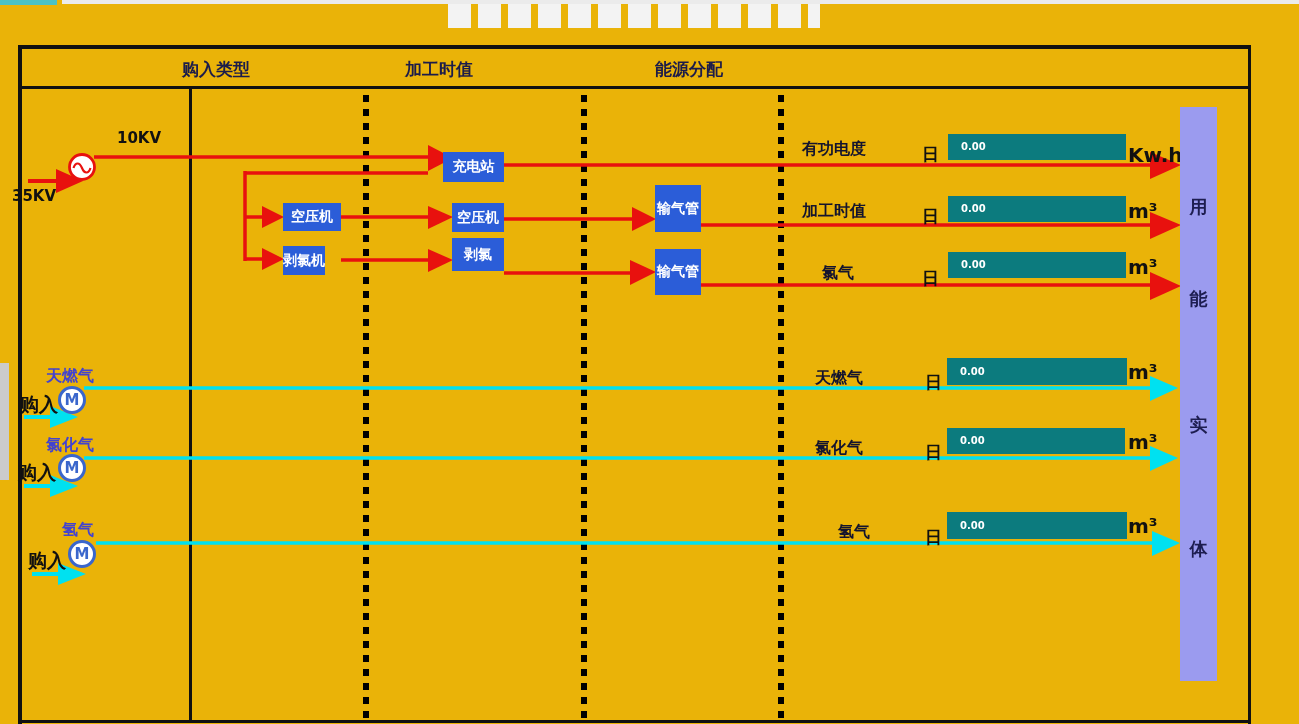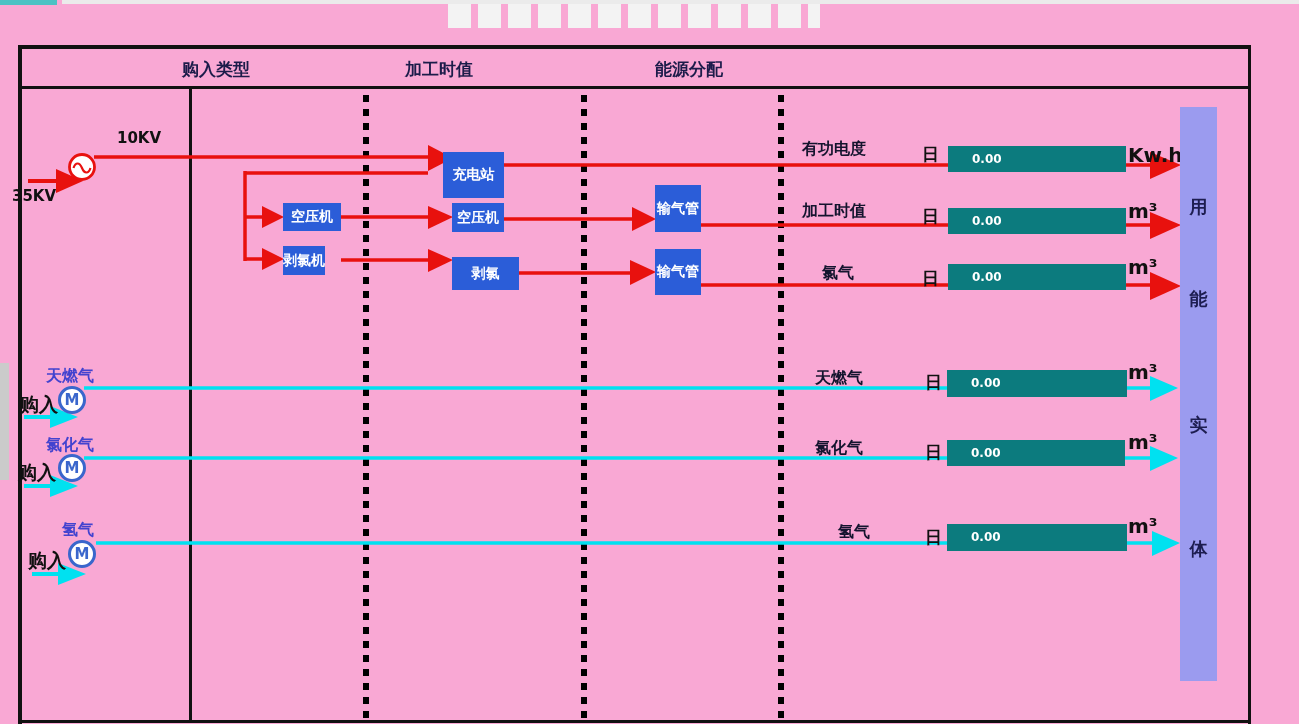--- a/index.html
+++ b/index.html
@@ -1,17 +1,17 @@
 <!DOCTYPE html>
 <html><head>
 <meta charset="utf-8">
 <style>
   html,body{margin:0;padding:0;background:#fff;}
   #stage{
-    position:relative;width:1299px;height:724px;background:#f9a8d4;overflow:hidden;
+    position:relative;width:1299px;height:724px;background:#eab308;overflow:hidden;
     font-family:"DejaVu Sans","Liberation Sans",sans-serif;
   }
   .abs{position:absolute;}
   
   .topbar-teal{left:0;top:0;width:57px;height:5px;background:#4cc2c4;}
   .topbar-gray{left:62px;top:0;width:1237px;height:4px;background:#ebebeb;}
   .ghost-title{left:448px;top:4px;width:372px;height:24px;
     background:repeating-linear-gradient(90deg,#f3f3f3 0 23px,transparent 23px 30px);}
   
   .frame-top{left:18px;top:45px;width:1233px;height:4px;background:#111;}
@@ -31,21 +31,21 @@
   .kv-label{font-size:15px;font-weight:bold;color:#111;white-space:nowrap;}
   .gas-name{font-size:16px;font-weight:bold;color:#4343cf;white-space:nowrap;}
   .buy-label{font-size:19px;font-weight:bold;color:#111;white-space:nowrap;}
   .m-circle{width:28px;height:28px;border:3px solid #3a66cc;border-radius:50%;
     background:#fff;color:#3a66cc;font-size:15px;font-weight:bold;
     display:flex;align-items:center;justify-content:center;box-sizing:border-box;}
   
   .meter-label{font-size:16px;font-weight:bold;color:#14142e;white-space:nowrap;}
   .period{font-size:17px;font-weight:bold;color:#111;}
   .meter-box{width:178px;height:26px;background:#0c7b7e;color:#fff;
-    font-size:12px;font-weight:bold;line-height:26px;padding-left:24px;box-sizing:border-box;margin-top:12px;}
+    font-size:10px;font-weight:bold;line-height:26px;padding-left:13px;box-sizing:border-box;}
   .unit{font-size:20px;font-weight:bold;color:#111;white-space:nowrap;}
   
   .entity-bar{left:1180px;top:107px;width:37px;height:574px;background:#9b9bef;}
   .entity-char{position:absolute;left:0;width:37px;text-align:center;
     font-size:18px;font-weight:bold;color:#1d1d50;}
   .left-gray-strip{left:0;top:363px;width:9px;height:117px;background:#cbcbcb;}
   svg{position:absolute;left:0;top:0;}
 </style>
 </head>
 <body>
@@ -120,25 +120,25 @@
       <polygon points="58,563 58,585 86,574"></polygon>
       <polygon points="1150,376 1150,401 1178,388"></polygon>
       <polygon points="1150,446 1150,471 1178,458"></polygon>
       <polygon points="1152,531 1152,556 1180,543"></polygon>
     </g>
   </svg>
 
   <div class="abs kv-label" style="left:117px;top:129px;">10KV</div>
   <div class="abs kv-label" style="left:12px;top:187px;">35KV</div>
 
-  <div class="abs pbox" style="left:443px;top:152px;width:61px;height:46px;">充电站</div>
+  <div class="abs pbox" style="left:443px;top:152px;width:61px;height:30px;">充电站</div>
   <div class="abs pbox" style="left:283px;top:203px;width:58px;height:28px;">空压机</div>
   <div class="abs pbox" style="left:452px;top:203px;width:52px;height:29px;">空压机</div>
   <div class="abs pbox" style="left:283px;top:246px;width:42px;height:29px;">剥氯机</div>
-  <div class="abs pbox" style="left:452px;top:257px;width:67px;height:33px;">剥氯</div>
+  <div class="abs pbox" style="left:452px;top:238px;width:52px;height:33px;">剥氯</div>
   <div class="abs pbox" style="left:655px;top:185px;width:46px;height:47px;">输气管</div>
   <div class="abs pbox" style="left:655px;top:249px;width:46px;height:46px;">输气管</div>
 
   <div class="abs gas-name" style="left:46px;top:366px;">天燃气</div>
   <div class="abs m-circle" style="left:58px;top:386px;">M</div>
   <div class="abs buy-label" style="left:20px;top:392px;">购入</div>
 
   <div class="abs gas-name" style="left:46px;top:435px;">氯化气</div>
   <div class="abs m-circle" style="left:58px;top:454px;">M</div>
   <div class="abs buy-label" style="left:18px;top:460px;">购入</div>

